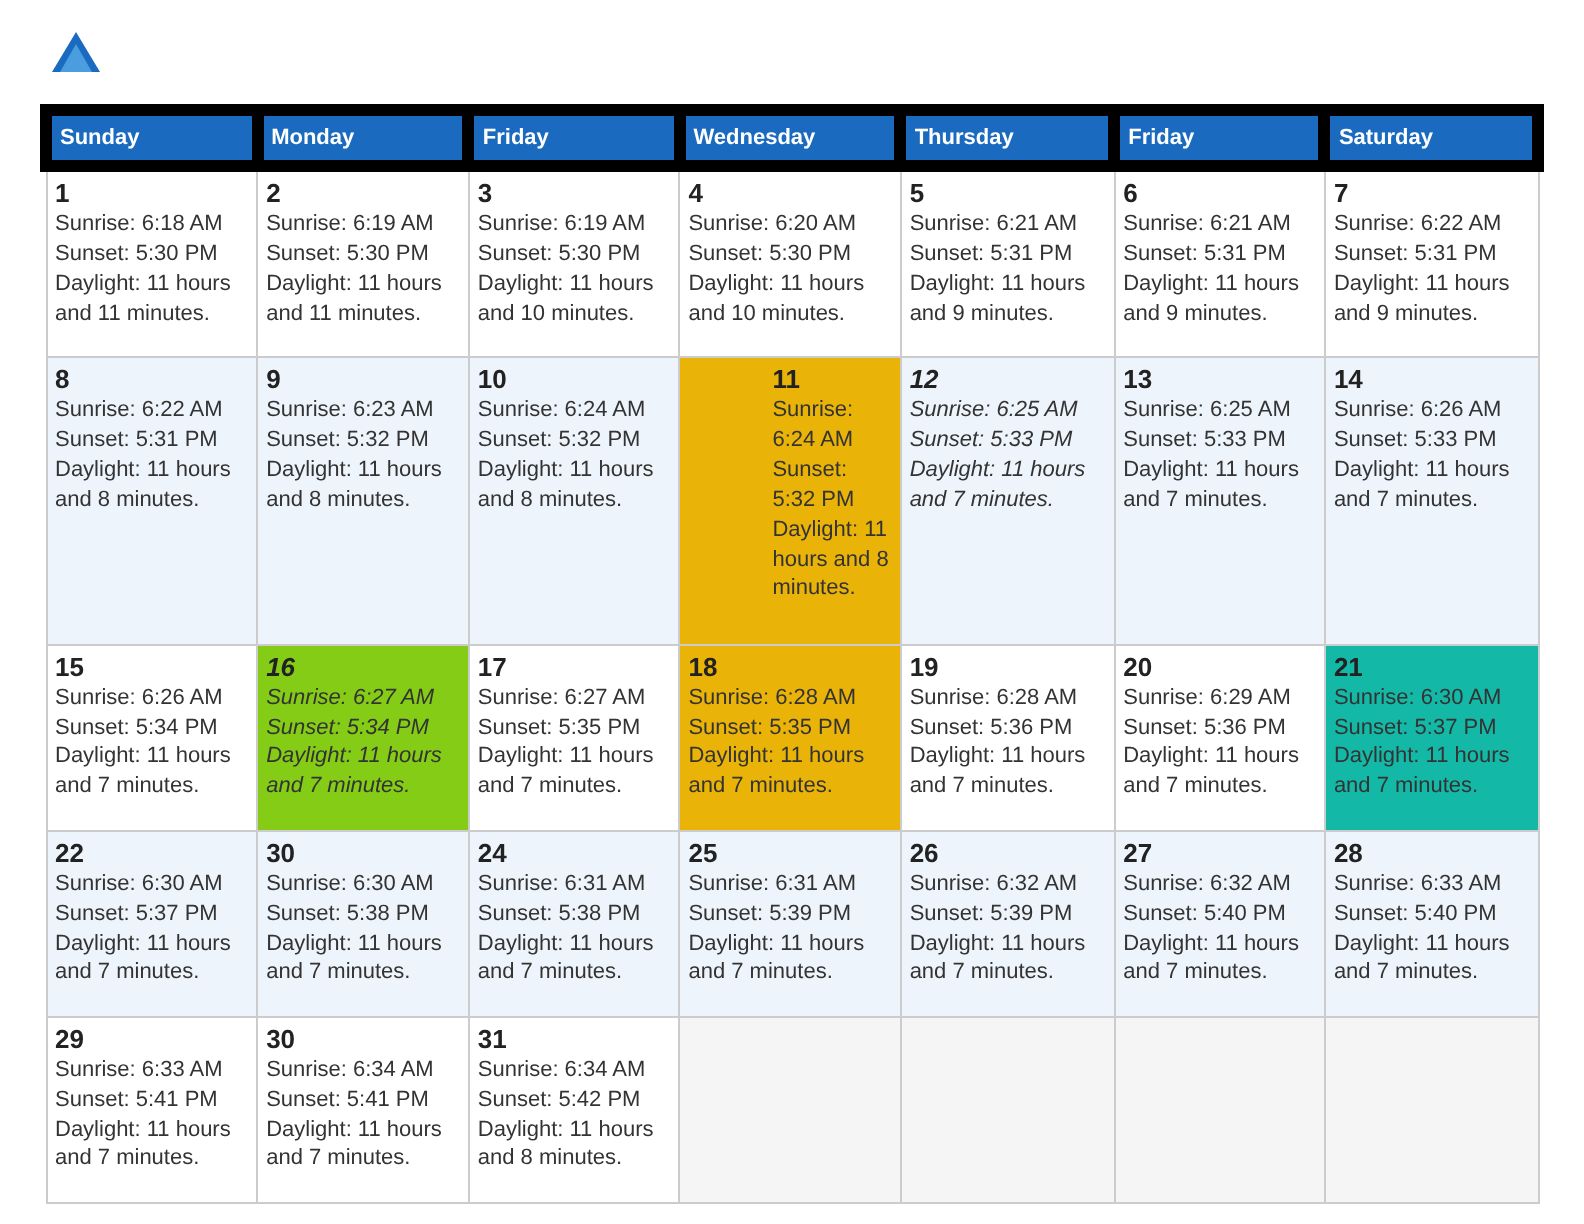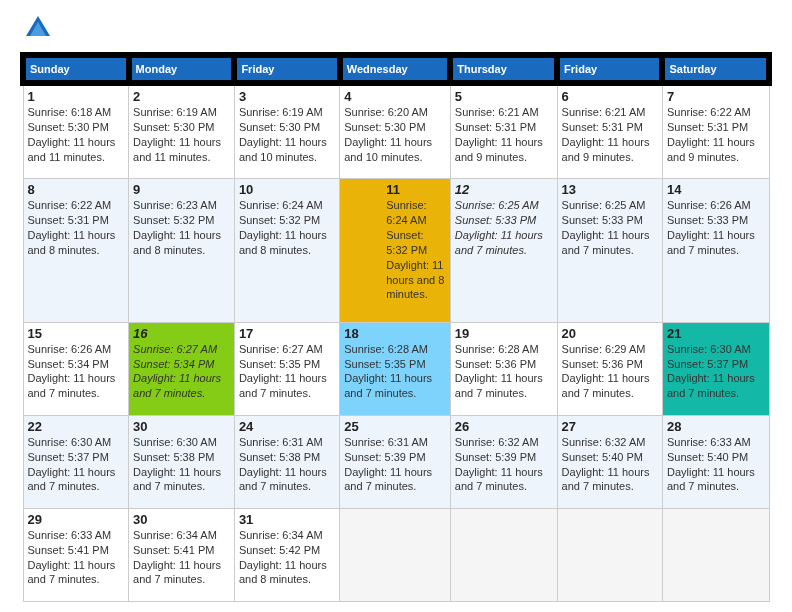--- a/index.html
+++ b/index.html
@@ -207,21 +207,21 @@
             <div class="day-info">Sunrise: 6:26 AM<br>Sunset: 5:34 PM<br>Daylight: 11 hours and 7 minutes.</div>
           </td>
           <td style="background: #84cc16; font-style: italic;">
             <span class="day-num">16</span>
             <div class="day-info">Sunrise: 6:27 AM<br>Sunset: 5:34 PM<br>Daylight: 11 hours and 7 minutes.</div>
           </td>
           <td style="background: rgb(255, 255, 255);">
             <span class="day-num">17</span>
             <div class="day-info">Sunrise: 6:27 AM<br>Sunset: 5:35 PM<br>Daylight: 11 hours and 7 minutes.</div>
           </td>
-          <td style="background: #7dd3fc;">
+          <td style="background: #eab308;">
             <span class="day-num">18</span>
             <div class="day-info">Sunrise: 6:28 AM<br>Sunset: 5:35 PM<br>Daylight: 11 hours and 7 minutes.</div>
           </td>
           <td style="background: rgb(255, 255, 255);">
             <span class="day-num">19</span>
             <div class="day-info">Sunrise: 6:28 AM<br>Sunset: 5:36 PM<br>Daylight: 11 hours and 7 minutes.</div>
           </td>
           <td style="background: rgb(255, 255, 255);">
             <span class="day-num">20</span>
             <div class="day-info">Sunrise: 6:29 AM<br>Sunset: 5:36 PM<br>Daylight: 11 hours and 7 minutes.</div>

